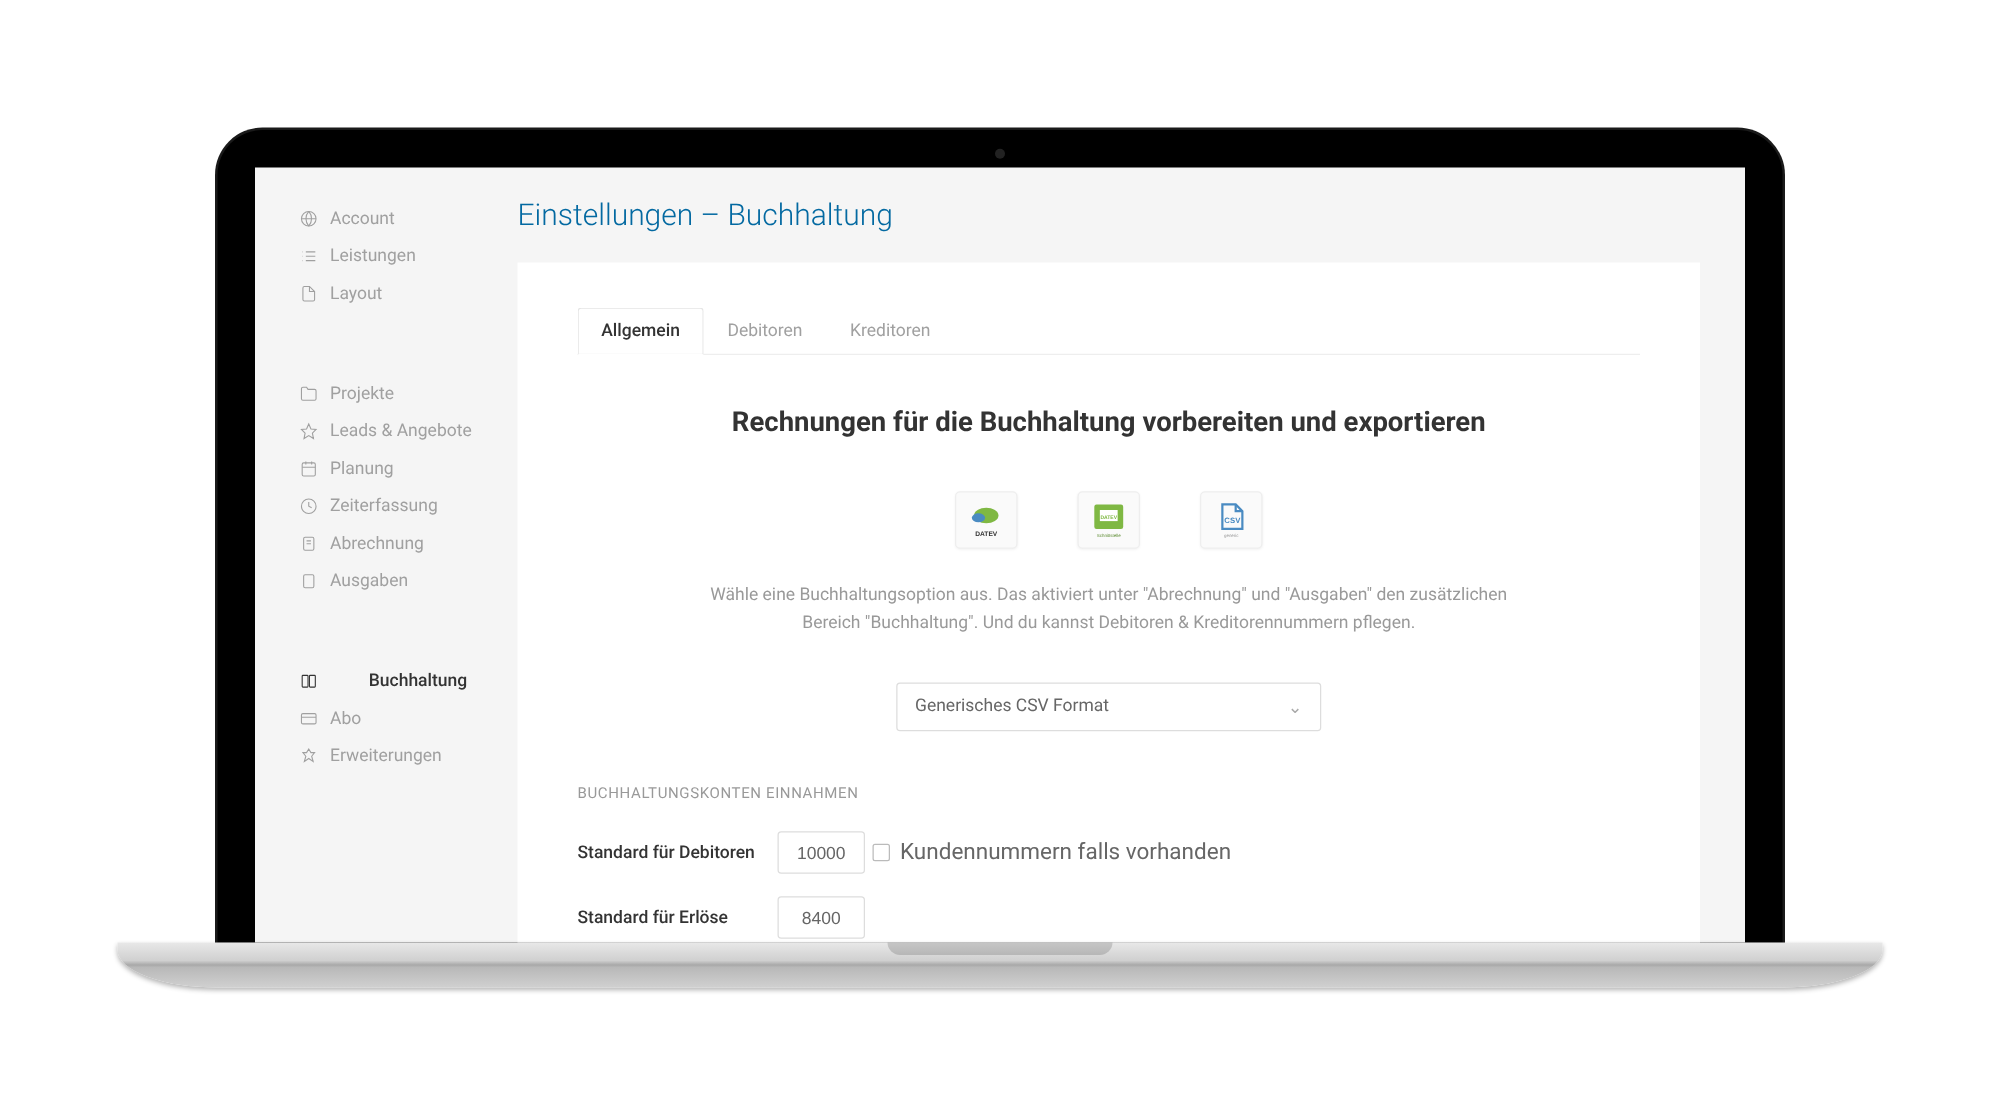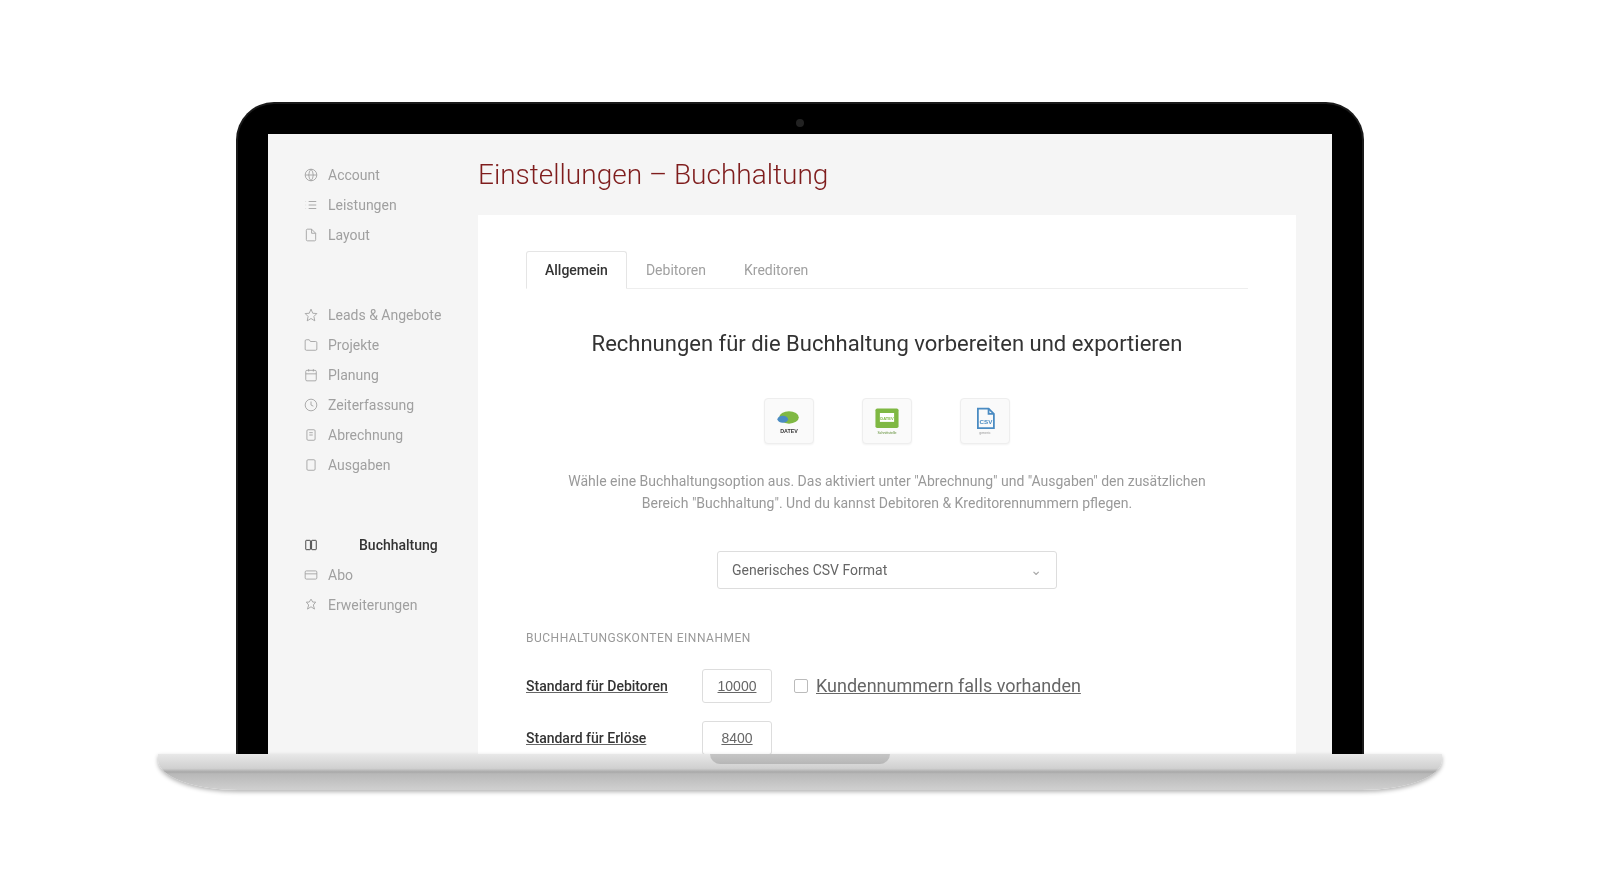--- a/index.html
+++ b/index.html
@@ -6,21 +6,21 @@
     body {
       font-family: -apple-system, BlinkMacSystemFont, "Segoe UI", Roboto, sans-serif;
       background: #fff;
       display: flex;
       justify-content: center;
       align-items: center;
       min-height: 894px;
     }
     .laptop {
       position: relative;
-      width: 1124px;
+      width: 1252px;
     }
     .laptop-frame {
       background: #000;
       border-radius: 36px 36px 0 0;
       padding: 30px 30px 0 30px;
       box-shadow: 0 0 0 2px #1a1a1a;
     }
     .laptop-camera {
       position: absolute;
       top: 15px;
@@ -92,23 +92,23 @@
       align-items: center;
       justify-content: center;
     }
     .sidebar-icon svg { width: 14px; height: 14px; stroke: currentColor; fill: none; stroke-width: 1.5; }
 
     .main {
       flex: 1;
       padding: 0 36px 0 0;
     }
     .page-title {
-      font-size: 28px;
+      font-size: 24px;
       font-weight: 300;
-      color: #7f1d1d;
+      color: #0369a1;
       padding: 24px 0 24px 0;
     }
     .card {
       background: #fff;
       padding: 36px 48px 36px 48px;
       position: relative;
     }
     .tabs {
       display: flex;
       border-bottom: 1px solid #eee;
@@ -126,21 +126,21 @@
       color: #333;
       font-weight: 500;
       border: 1px solid #e5e5e5;
       border-bottom: 1px solid #fff;
       border-radius: 3px 3px 0 0;
     }
     .content-title {
       text-align: center;
       font-size: 22px;
       color: #333;
-      font-weight: 400;
+      font-weight: 700;
       margin-bottom: 42px;
     }
     .option-cards {
       display: flex;
       justify-content: center;
       gap: 48px;
       margin-bottom: 26px;
     }
     .option-card {
       width: 50px;
@@ -182,23 +182,21 @@
     .custom-select .chev { color: #aaa; }
     .section-label {
       font-size: 12px;
       letter-spacing: 0.5px;
       color: #999;
       margin-bottom: 24px;
     }
     .form-row {
       display: flex;
       align-items: center;
-      gap: 16px;
       margin-bottom: 18px;
-      text-decoration: underline;
     }
     .form-label {
       width: 160px;
       color: #333;
       font-weight: 500;
       font-size: 14px;
     }
     .form-input {
       width: 70px;
       border: 1px solid #ddd;
@@ -266,32 +264,32 @@
                   </svg>
               </span>
               <span>Layout</span>
             </div>
           </div>
 
           <div class="sidebar-section">
             <div class="sidebar-item">
               <span class="sidebar-icon">
                 <svg viewBox="0 0 24 24">
+                    <path d="M22 19a2 2 0 01-2 2H4a2 2 0 01-2-2V5a2 2 0 012-2h5l2 3h9a2 2 0 012 2z"></path>
+                  </svg>
+              </span>
+              <span>Projekte</span>
+            </div>
+            <div class="sidebar-item">
+              <span class="sidebar-icon">
+                <svg viewBox="0 0 24 24">
                     <polygon points="12 2 15 9 22 9.5 17 14.5 18.5 22 12 18 5.5 22 7 14.5 2 9.5 9 9"></polygon>
                   </svg>
               </span>
               <span>Leads &amp; Angebote</span>
-            </div>
-            <div class="sidebar-item">
-              <span class="sidebar-icon">
-                <svg viewBox="0 0 24 24">
-                    <path d="M22 19a2 2 0 01-2 2H4a2 2 0 01-2-2V5a2 2 0 012-2h5l2 3h9a2 2 0 012 2z"></path>
-                  </svg>
-              </span>
-              <span>Projekte</span>
             </div>
             <div class="sidebar-item">
               <span class="sidebar-icon">
                 <svg viewBox="0 0 24 24">
                     <rect x="3" y="4" width="18" height="18" rx="2"></rect>
                     <line x1="16" y1="2" x2="16" y2="6"></line>
                     <line x1="8" y1="2" x2="8" y2="6"></line>
                     <line x1="3" y1="10" x2="21" y2="10"></line>
                   </svg>
               </span>

